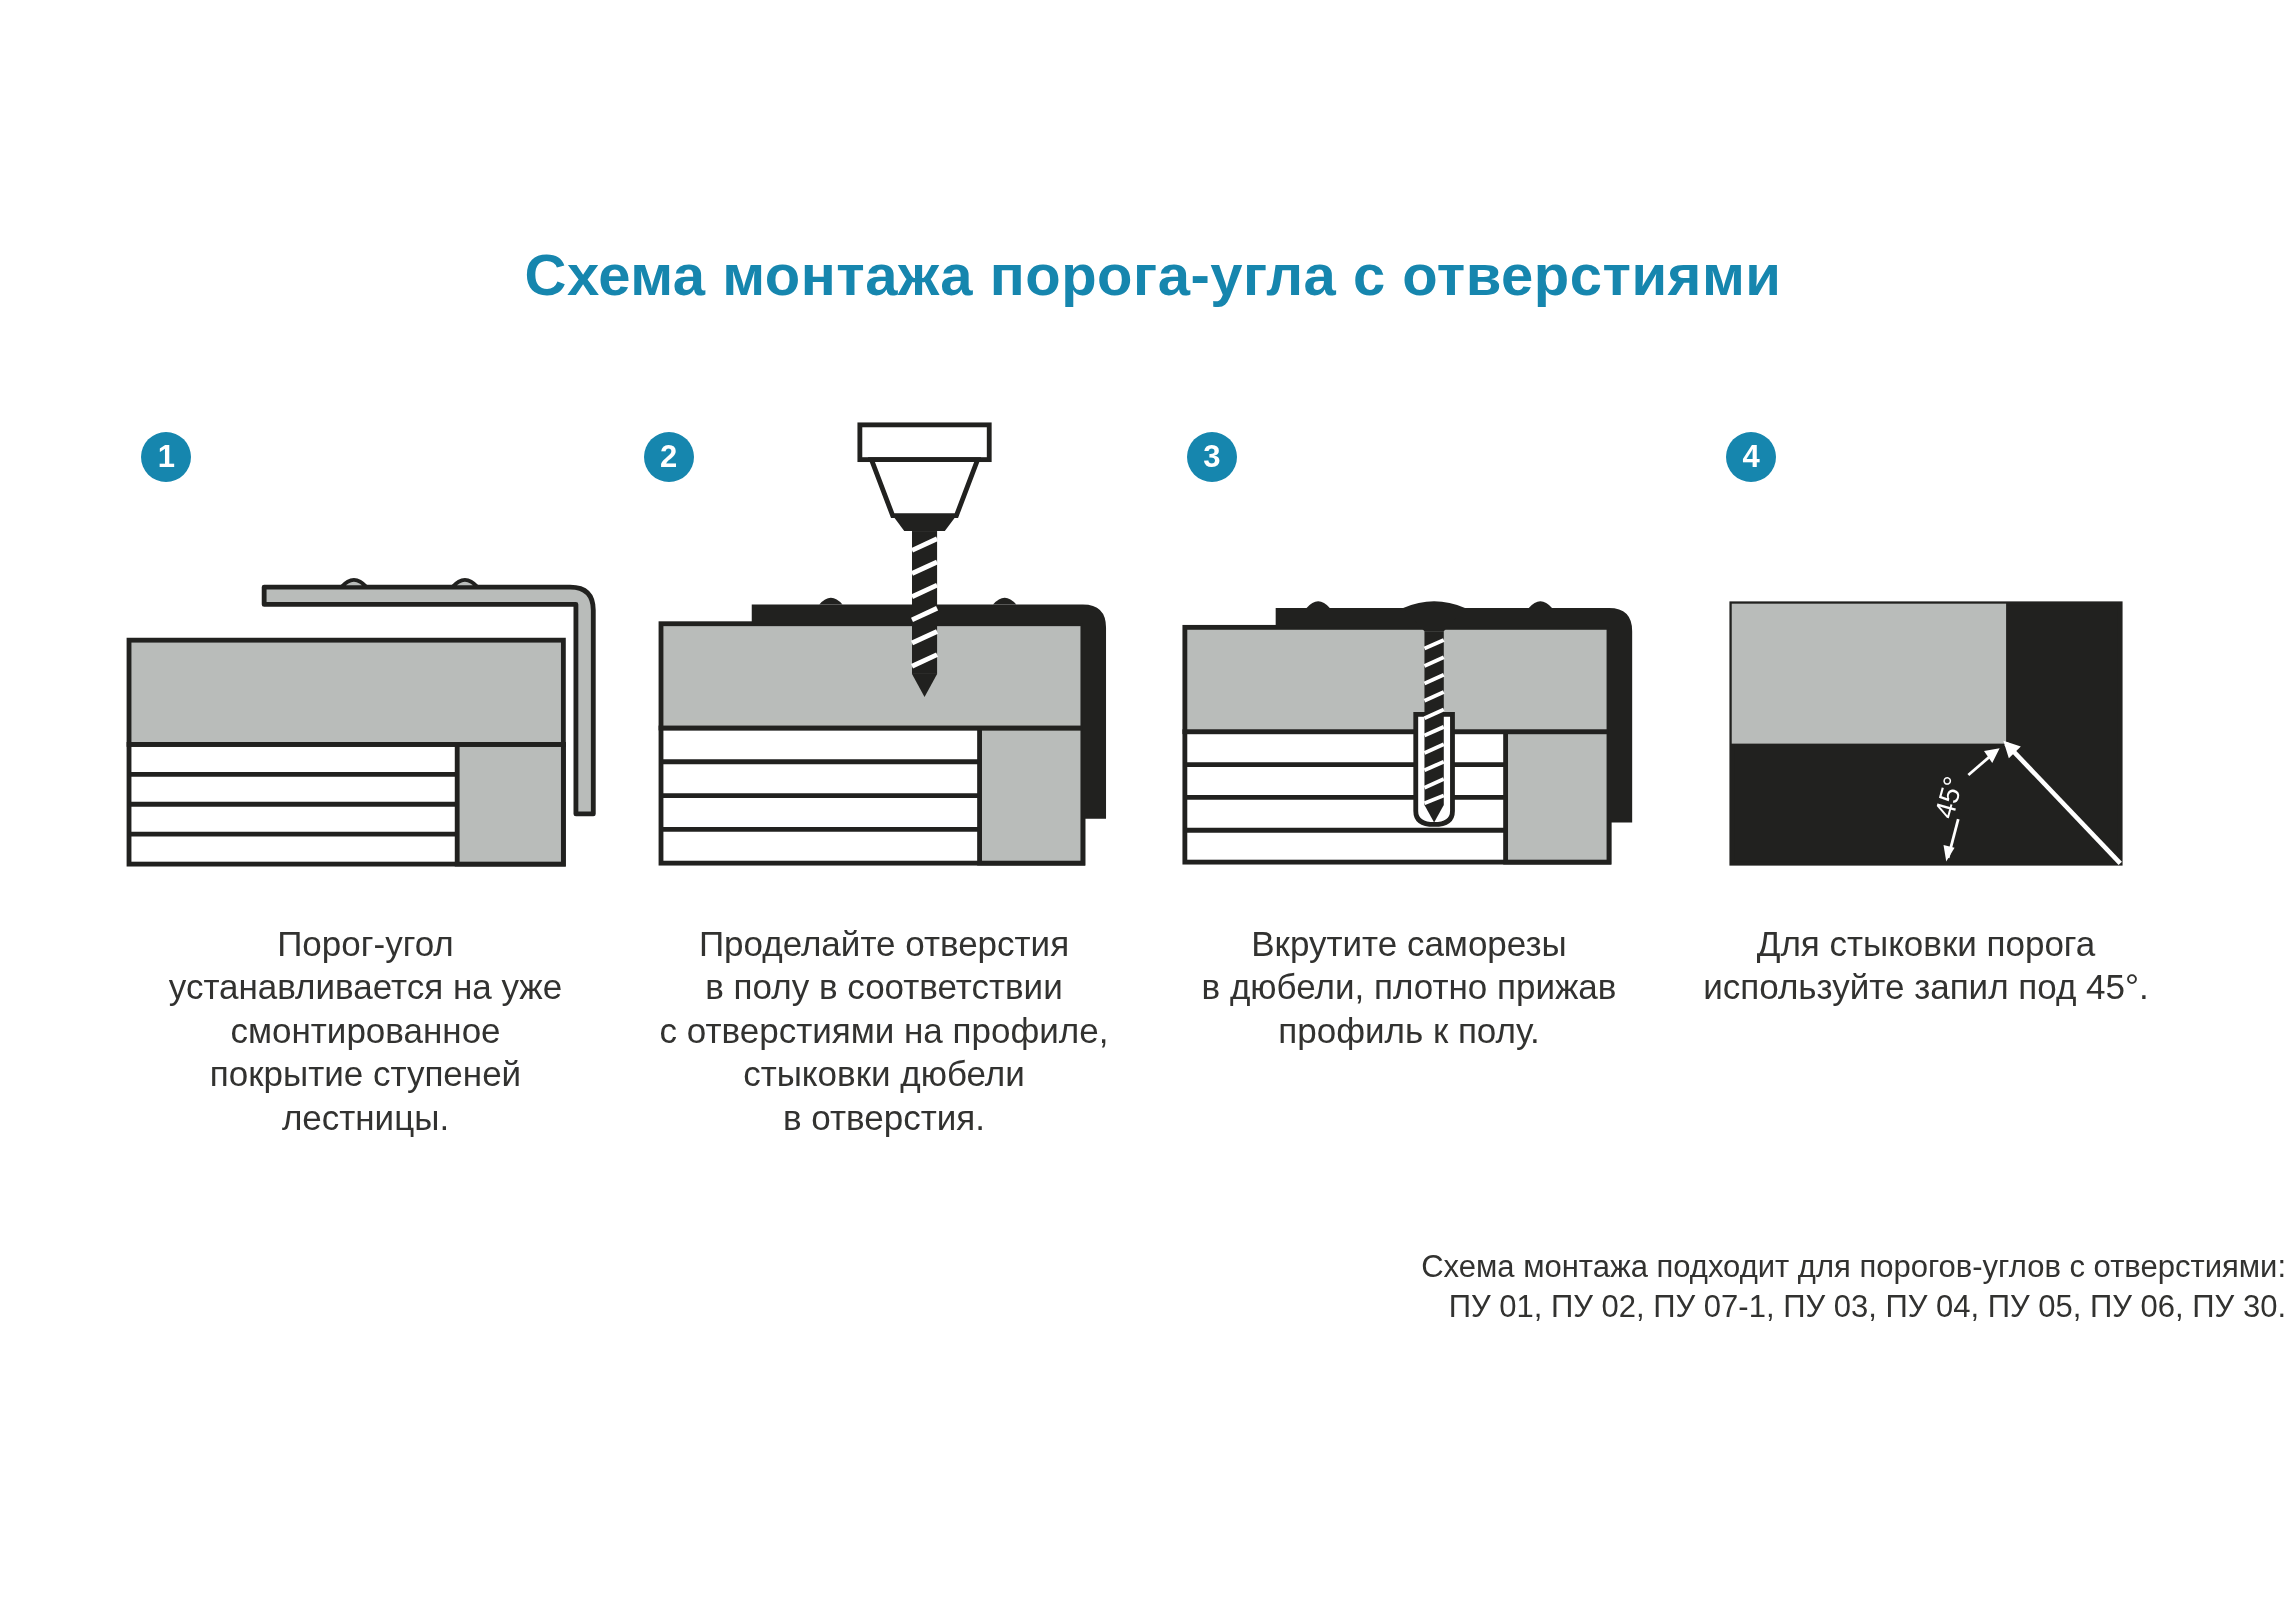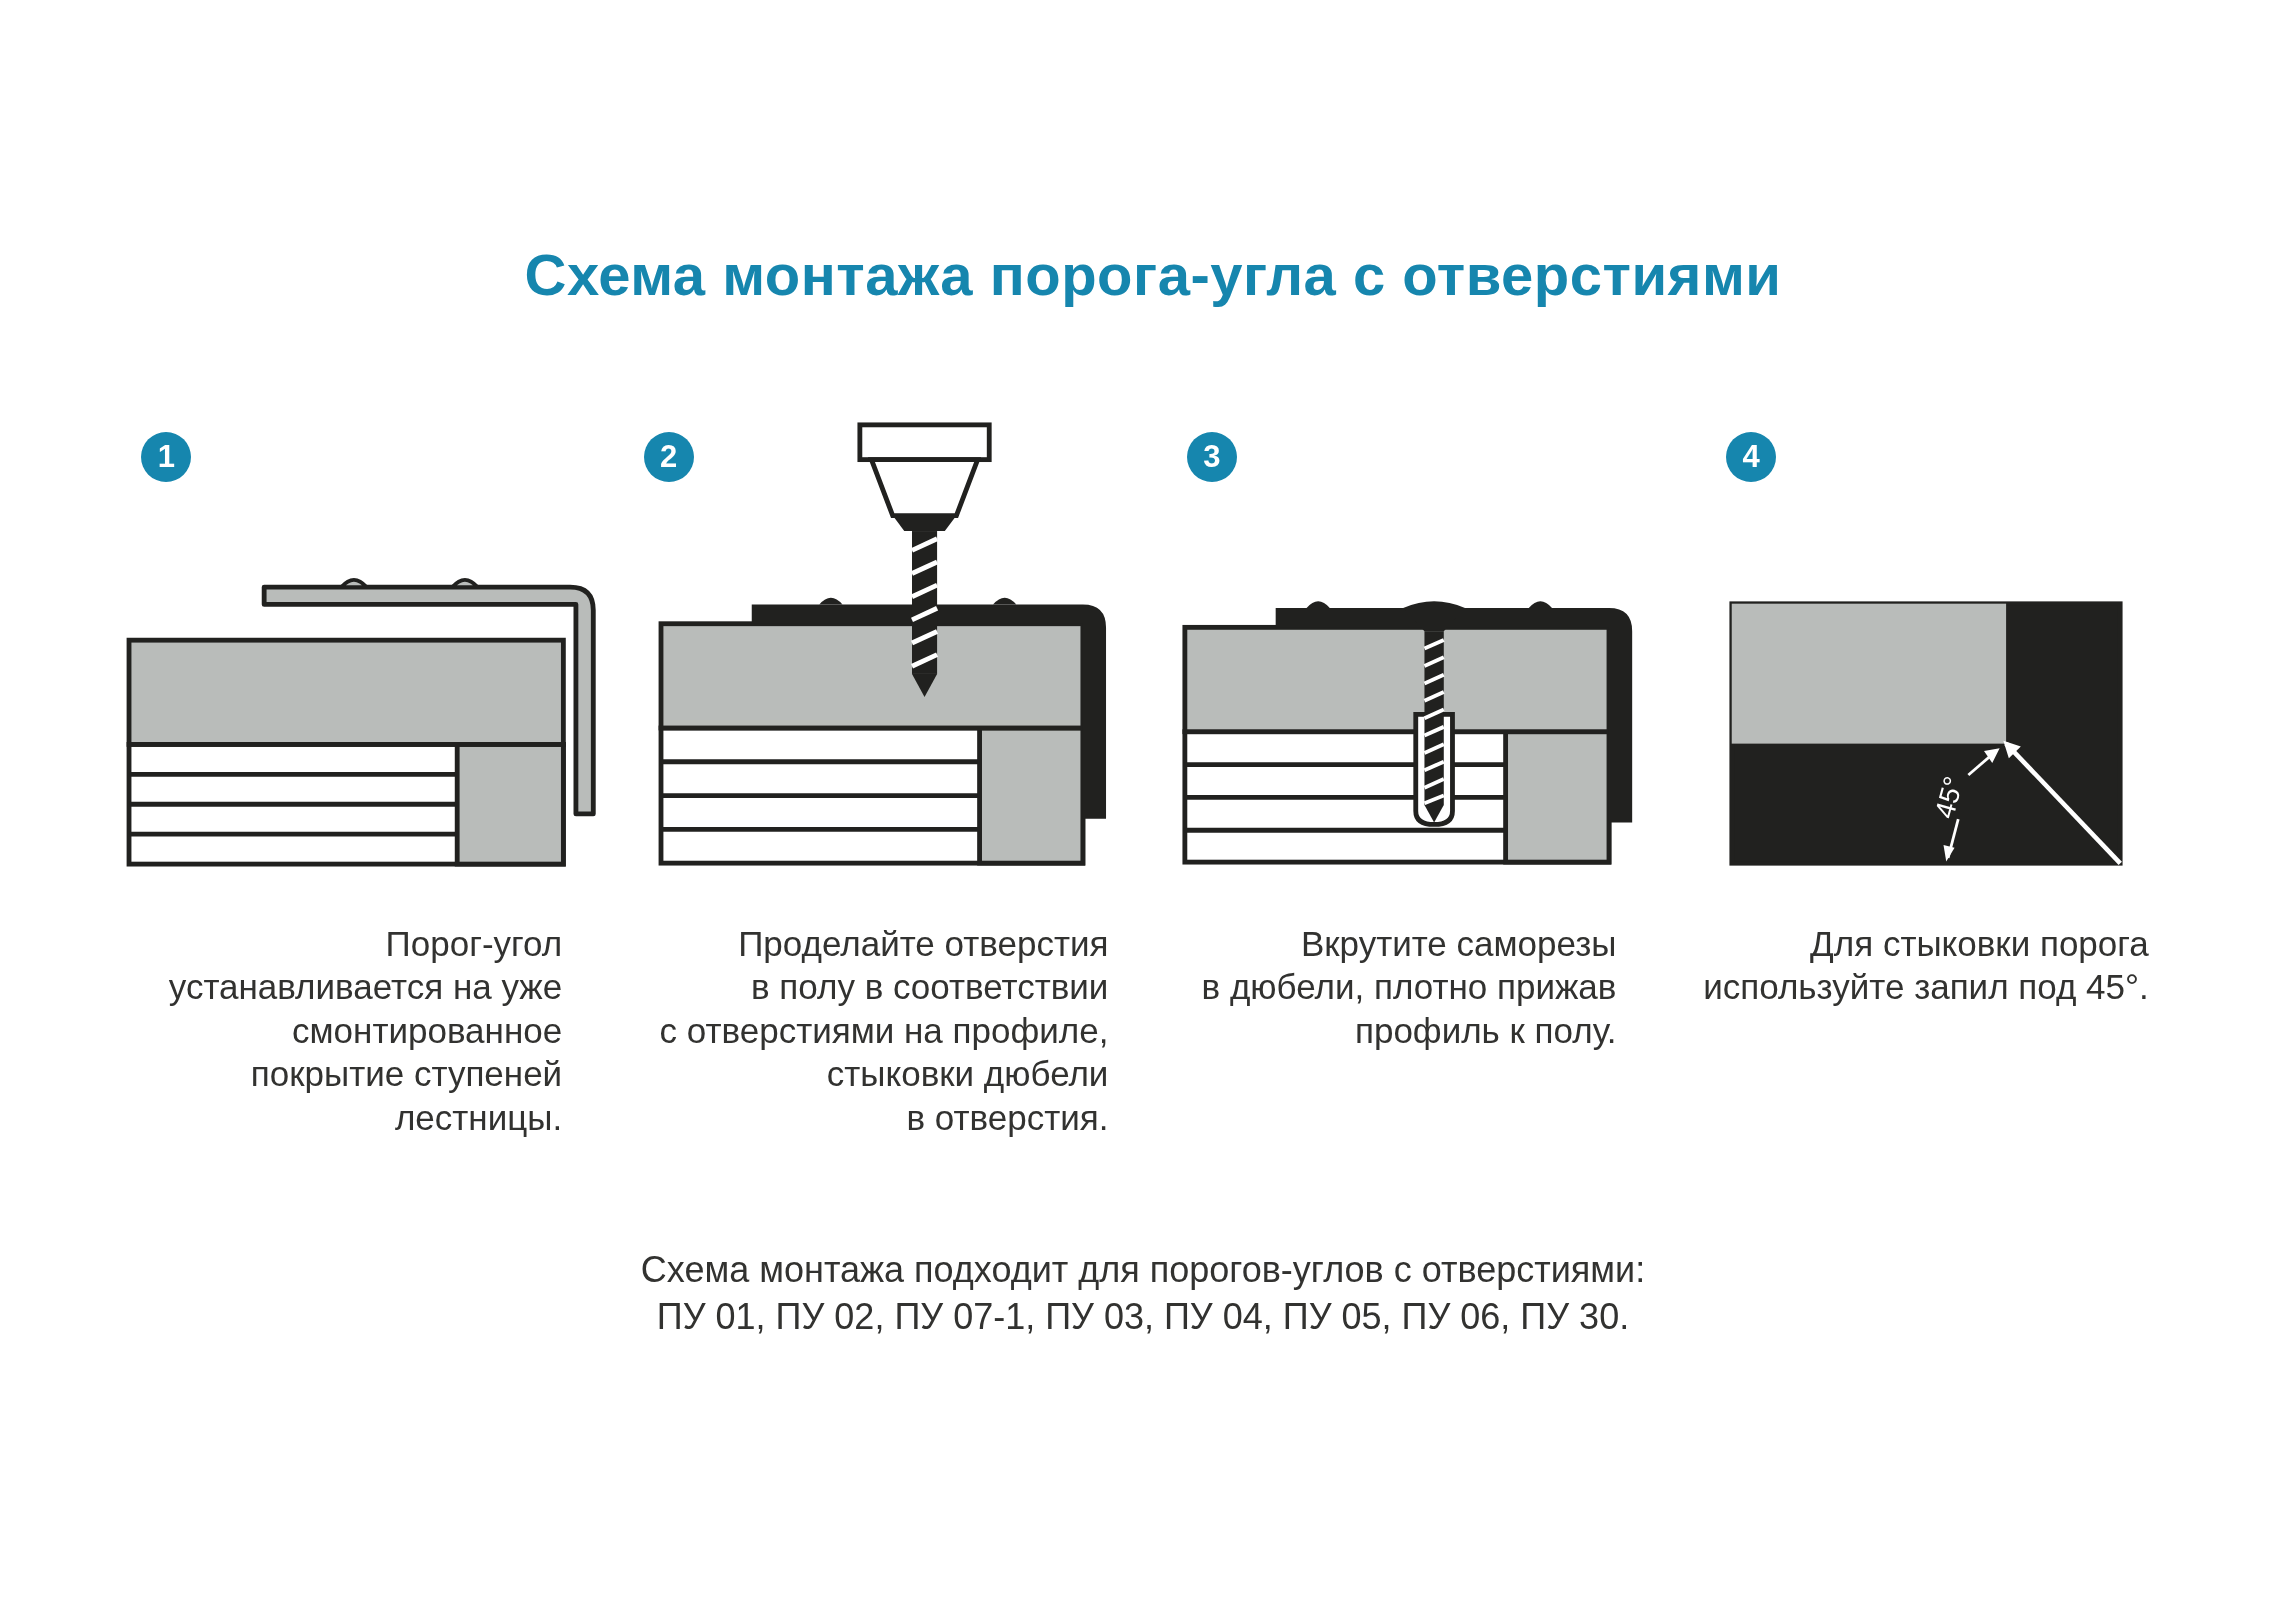--- a/index.html
+++ b/index.html
@@ -35,27 +35,27 @@
   #step4 .badge{left:-1.9px;}
 
   .illustration{
     position:absolute;top:0;left:0;right:0;height:435px;
     display:flex;align-items:flex-end;justify-content:center;
   }
 
   .caption{
     position:absolute;top:490px;left:50%;transform:translateX(-50%);
     width:max-content;max-width:579px;
-    text-align:right;white-space:pre-line;
+    text-align:center;white-space:pre-line;
     font-size:35px;line-height:1.24;color:#323230;
   }
 
   .footer{
     position:absolute;top:1247px;left:0;width:100%;
-    text-align:center;font-size:36px;line-height:1.3;color:#323230;
+    text-align:right;font-size:31px;line-height:1.3;color:#323230;
   }
 </style>
 </head>
 <body>
 
 <div class="page">
 
   <div class="title">Схема монтажа порога-угла с отверстиями</div>
 
   <div class="step" id="step1">

